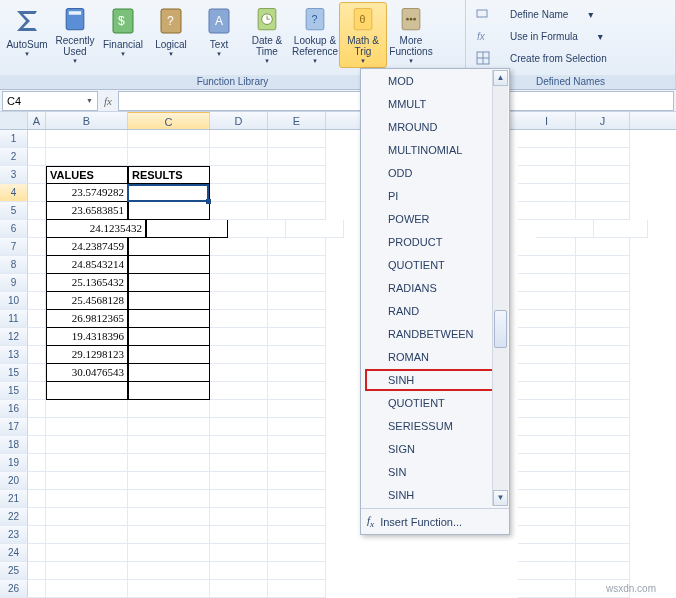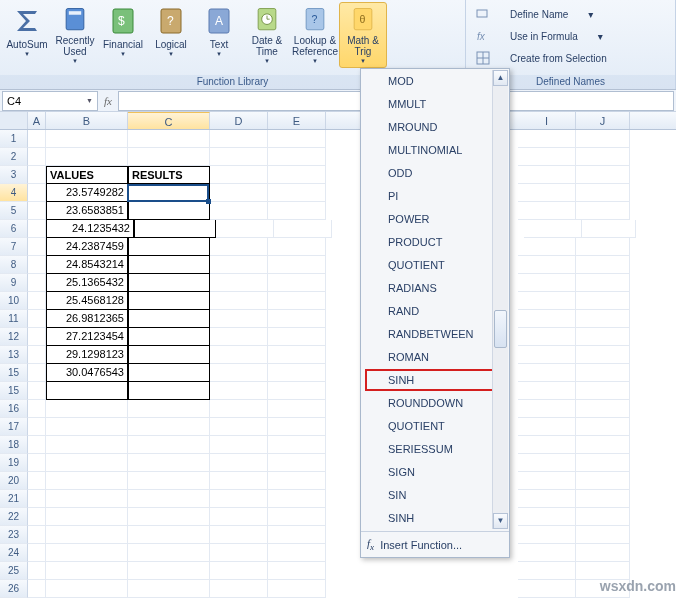--- a/index.html
+++ b/index.html
@@ -28,34 +28,34 @@
     .ch.corner { width: 28px; background: #e4ecf6; }
     .grid { position: relative; height: calc(100% - 18px); background: #fff; }
     .row { display: flex; height: 18px; }
     .rh { width: 28px; border-right: 1px solid #cbd6e6; border-bottom: 1px solid #e3e9f2; background: linear-gradient(#f6f9fd,#e4ecf6); text-align: center; font-size: 10px; color: #3f5b82; line-height: 18px; }
     .cell { border-right: 1px solid #e3e9f2; border-bottom: 1px solid #e3e9f2; height: 18px; line-height: 17px; font-size: 11px; padding: 0 3px; overflow: hidden; white-space: nowrap; }
     .cell.b-top { border-top: 1px solid #000; }
     .cell.b-left { border-left: 1px solid #000; }
     .cell.b-right { border-right: 1px solid #000; }
     .cell.b-bottom { border-bottom: 1px solid #000; }
     .cell.bold { font-weight: bold; }
-    .cell.right { text-align: right; }
+    .cell.right { text-align: right; font-family: Liberation Serif, serif; }
     .active-cell-outline { position: absolute; border: 2px solid #1a4e8a; pointer-events: none; }
     .fill-handle { position: absolute; width: 5px; height: 5px; background: #1a4e8a; }
     
     .dropdown { position: absolute; top: 68px; left: 360px; width: 150px; background: #f4f6f9; border: 1px solid #a9b8cc; box-shadow: 2px 2px 5px rgba(0,0,0,.25); z-index: 50; }
     .dd-list { max-height: 480px; overflow: hidden; padding: 1px 0; }
     .dd-item { padding: 4px 8px 4px 22px; font-size: 11px; color: #2a4066; cursor: pointer; margin: 0 4px 1px; border: 1px solid transparent; }
     .dd-item.hl { border: 2px solid #d41f1f; padding: 3px 7px 3px 21px; }
     .dd-scroll { position: absolute; right: 1px; top: 1px; bottom: 28px; width: 16px; background: #eceef2; border-left: 1px solid #d0d7e3; }
     .dd-scroll .arr { height: 16px; background: linear-gradient(#f9fbfe,#e1e8f2); border: 1px solid #b5c2d6; text-align: center; font-size: 8px; line-height: 14px; color: #3e5b85; cursor: pointer; }
     .dd-scroll .thumb { position: absolute; left: 1px; right: 1px; top: 240px; height: 38px; background: linear-gradient(#f2f6fc,#d7e2f1); border: 1px solid #a9b8cc; border-radius: 2px; }
     .dd-footer { border-top: 1px solid #c7d1e0; padding: 5px 6px; display: flex; align-items: center; gap: 6px; font-size: 11px; color: #2a4066; cursor: pointer; }
     
-    .watermark { position: absolute; right: 0; bottom: 4px; font-size: 14px; color: #9aa3af; font-weight: bold; }
+    .watermark { position: absolute; right: 20px; bottom: 4px; font-size: 10px; color: #9aa3af; }
   </style>
 </head>
 <body>
 
 <div class="ribbon">
   <div class="ribbon-group" style="flex:0 0 466px">
     <div class="group-body" id="fl-buttons">
         <div class="big-btn">
           <svg class="ic" viewBox="0 0 32 32">
             <path d="M6 6h20l-2 3H12l7 7-7 7h12l2 3H6l9-10z" fill="#4a6fa5"></path>
@@ -112,20 +112,30 @@
           </svg>
           <span>Lookup &amp; Reference</span>
           <span class="dd">▾</span>
         </div>
         <div class="big-btn active">
           <svg class="ic" viewBox="0 0 32 32">
             <rect x="6" y="4" width="20" height="24" rx="2" fill="#ffd76b" stroke="#e0b44a"></rect>
             <text x="12" y="20" font-size="12" fill="#8a6a1a">θ</text>
           </svg>
           <span>Math &amp; Trig</span>
+          <span class="dd">▾</span>
+        </div>
+        <div class="big-btn">
+          <svg class="ic" viewBox="0 0 32 32">
+            <rect x="6" y="4" width="20" height="24" rx="2" fill="#d0c09a" stroke="#9a8a5a"></rect>
+            <circle cx="12" cy="16" r="1.5" fill="#6a5a2a"></circle>
+            <circle cx="16" cy="16" r="1.5" fill="#6a5a2a"></circle>
+            <circle cx="20" cy="16" r="1.5" fill="#6a5a2a"></circle>
+          </svg>
+          <span>More Functions</span>
           <span class="dd">▾</span>
         </div>
       </div>
     <div class="group-label">Function Library</div>
   </div>
   <div class="ribbon-group" style="flex:1">
     <div class="group-body" style="gap:3px">
       <div class="ribbon-right">
         <div class="small-btn">
           <svg class="sic" viewBox="0 0 14 14">
@@ -230,21 +240,21 @@
         <div class="cell b-left b-right" style="width: 82px; border-bottom: 1px solid rgb(0, 0, 0);"></div>
         <div class="cell" style="width: 58px;"></div>
         <div class="cell" style="width: 58px;"></div>
         <div class="cell" style="width: 192px; border-right: none; border-bottom: none;"></div>
         <div class="cell" style="width: 58px;"></div>
         <div class="cell" style="width: 54px;"></div>
       </div>
       <div class="row">
         <div class="rh">6</div>
         <div class="cell" style="width: 18px;"></div>
-        <div class="cell b-left b-right right" style="width: 88px; border-bottom: 1px solid rgb(0, 0, 0);">24.1235432</div>
+        <div class="cell b-left b-right right" style="width: 100px; border-bottom: 1px solid rgb(0, 0, 0);">24.1235432</div>
         <div class="cell b-left b-right" style="width: 82px; border-bottom: 1px solid rgb(0, 0, 0);"></div>
         <div class="cell" style="width: 58px;"></div>
         <div class="cell" style="width: 58px;"></div>
         <div class="cell" style="width: 192px; border-right: none; border-bottom: none;"></div>
         <div class="cell" style="width: 58px;"></div>
         <div class="cell" style="width: 54px;"></div>
       </div>
       <div class="row">
         <div class="rh">7</div>
         <div class="cell" style="width: 18px;"></div>
@@ -296,21 +306,21 @@
         <div class="cell b-left b-right" style="width: 82px; border-bottom: 1px solid rgb(0, 0, 0);"></div>
         <div class="cell" style="width: 58px;"></div>
         <div class="cell" style="width: 58px;"></div>
         <div class="cell" style="width: 192px; border-right: none; border-bottom: none;"></div>
         <div class="cell" style="width: 58px;"></div>
         <div class="cell" style="width: 54px;"></div>
       </div>
       <div class="row">
         <div class="rh">12</div>
         <div class="cell" style="width: 18px;"></div>
-        <div class="cell b-left b-right right" style="width: 82px; border-bottom: 1px solid rgb(0, 0, 0);">27.2123454</div>
+        <div class="cell b-left b-right right" style="width: 82px; border-bottom: 1px solid rgb(0, 0, 0);">19.4318396</div>
         <div class="cell b-left b-right" style="width: 82px; border-bottom: 1px solid rgb(0, 0, 0);"></div>
         <div class="cell" style="width: 58px;"></div>
         <div class="cell" style="width: 58px;"></div>
         <div class="cell" style="width: 192px; border-right: none; border-bottom: none;"></div>
         <div class="cell" style="width: 58px;"></div>
         <div class="cell" style="width: 54px;"></div>
       </div>
       <div class="row">
         <div class="rh">13</div>
         <div class="cell" style="width: 18px;"></div>
@@ -477,21 +487,20 @@
       <div class="dd-item">ODD</div>
       <div class="dd-item">PI</div>
       <div class="dd-item">POWER</div>
       <div class="dd-item">PRODUCT</div>
       <div class="dd-item">QUOTIENT</div>
       <div class="dd-item">RADIANS</div>
       <div class="dd-item">RAND</div>
       <div class="dd-item">RANDBETWEEN</div>
       <div class="dd-item">ROMAN</div>
       <div class="dd-item hl">SINH</div>
-      <div class="dd-item">ROUNDDOWN</div>
       <div class="dd-item">QUOTIENT</div>
       <div class="dd-item">SERIESSUM</div>
       <div class="dd-item">SIGN</div>
       <div class="dd-item">SIN</div>
       <div class="dd-item">SINH</div>
     </div>
   <div class="dd-scroll">
     <div class="arr">▲</div>
     <div class="thumb"></div>
     <div class="arr" style="position:absolute;bottom:0;left:0;right:0">▼</div>

